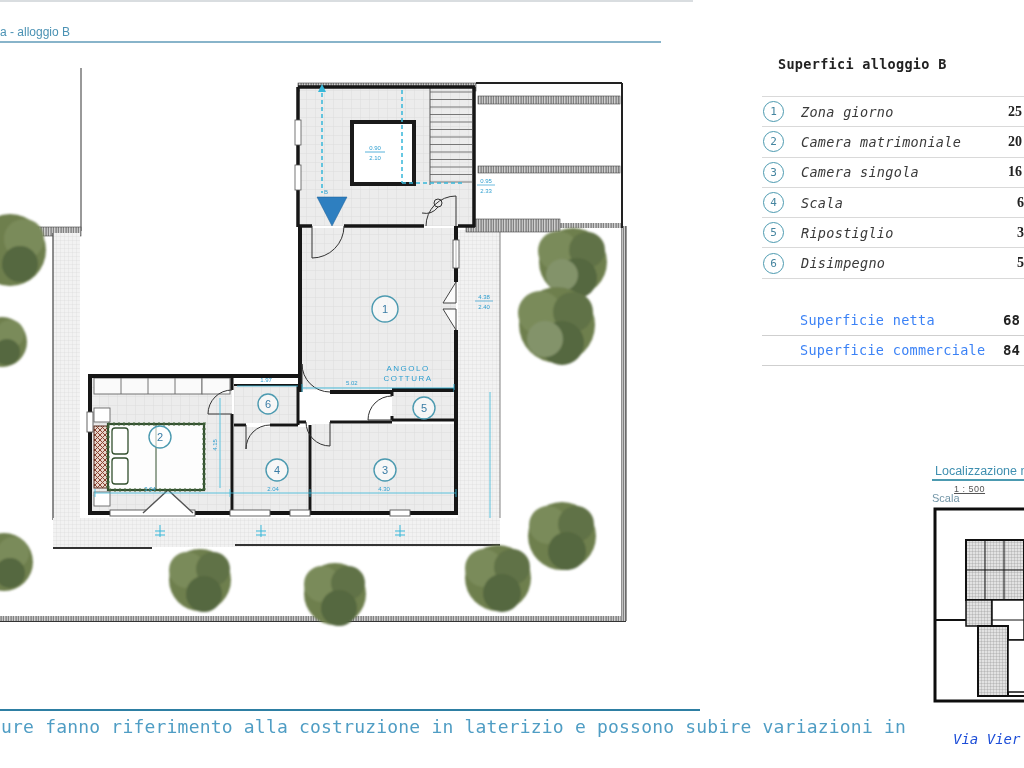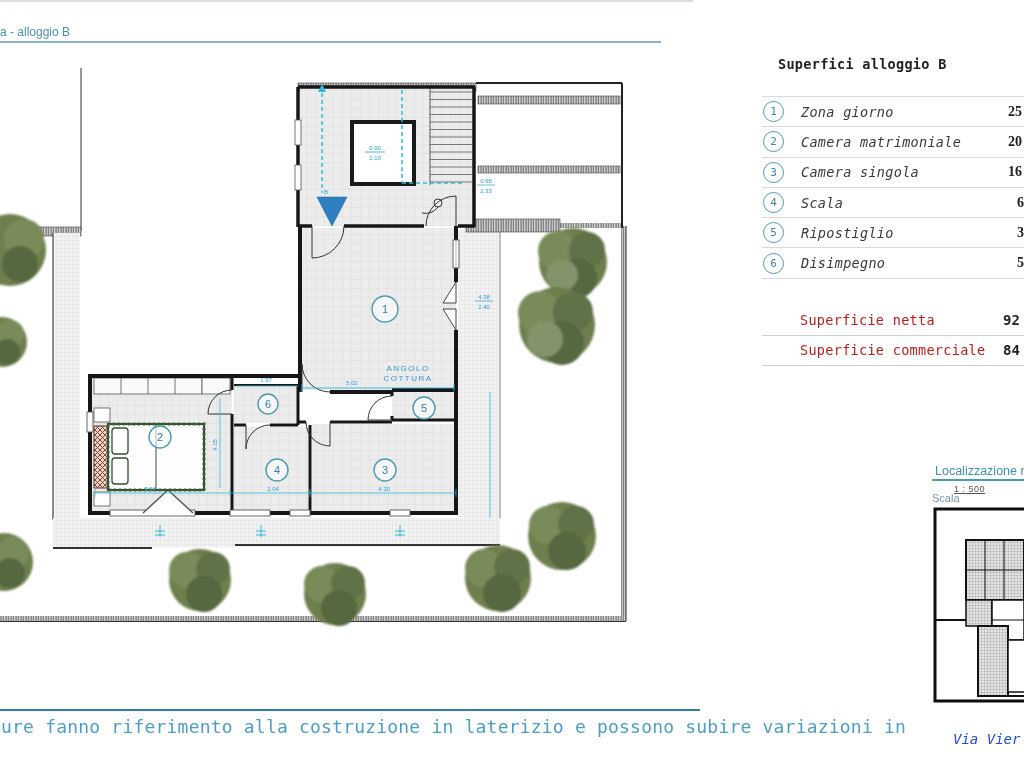--- a/index.html
+++ b/index.html
@@ -21,21 +21,21 @@
            color:#44849f;font-size:11px;display:flex;align-items:center;justify-content:center;
            margin-left:1px;flex:0 0 auto;font-family:"DejaVu Sans Mono",monospace;}
   .plabel{font-family:"DejaVu Sans Mono",monospace;font-size:13.5px;color:#3a3a3a;
           margin-left:17px;letter-spacing:.3px;white-space:nowrap;font-style:italic;}
   .pval{position:absolute;font-family:Liberation Serif, serif;font-size:14px;
         font-weight:700;color:#222;white-space:nowrap;}
   .v-a{left:246px;} .v-b{left:255px;}
   .totals{margin-top:27px;}
   .trow{position:relative;height:29px;border-bottom:1px solid #cfcfcf;
         display:flex;align-items:center;}
-  .tlabel{font-family:"DejaVu Sans Mono",monospace;font-size:13.5px;color:#b91c1c;
+  .tlabel{font-family:"DejaVu Sans Mono",monospace;font-size:13.5px;color:#3b82f6;
           margin-left:38px;letter-spacing:.3px;white-space:nowrap;}
   .tval{position:absolute;left:241px;font-family:"DejaVu Sans Mono",monospace;font-size:14px;
         font-weight:700;color:#222;white-space:nowrap;}
   
   .loc-title{left:935px;top:464px;font-size:12.5px;color:#3f8fb0;white-space:nowrap;}
   .loc-rule{left:932px;top:479px;width:100px;height:1.5px;background:#4c9ab0;}
   .loc-scala{left:932px;top:484px;font-size:11px;color:#7396a8;margin-top:8px;}
   .loc-scaleval{left:954px;top:484px;font-size:9px;color:#555;letter-spacing:.5px;text-decoration:underline;}
   
   .foot-rule{left:0;top:709px;width:700px;height:1.5px;background:#2e7fa3;}
@@ -406,21 +406,21 @@
     </div>
     <div class="prow">
       <span class="pcircle">6</span>
       <span class="plabel">Disimpegno</span>
       <span class="pval v-b">5</span>
     </div>
   </div>
   <div class="totals">
     <div class="trow">
       <span class="tlabel">Superficie netta</span>
-      <span class="tval">92</span>
+      <span class="tval">68</span>
     </div>
     <div class="trow">
       <span class="tlabel">Superficie commerciale</span>
       <span class="tval">84</span>
     </div>
   </div>
 </div>
 
 <div class="abs loc-title">Localizzazione n</div>
 <div class="abs loc-rule"></div>

